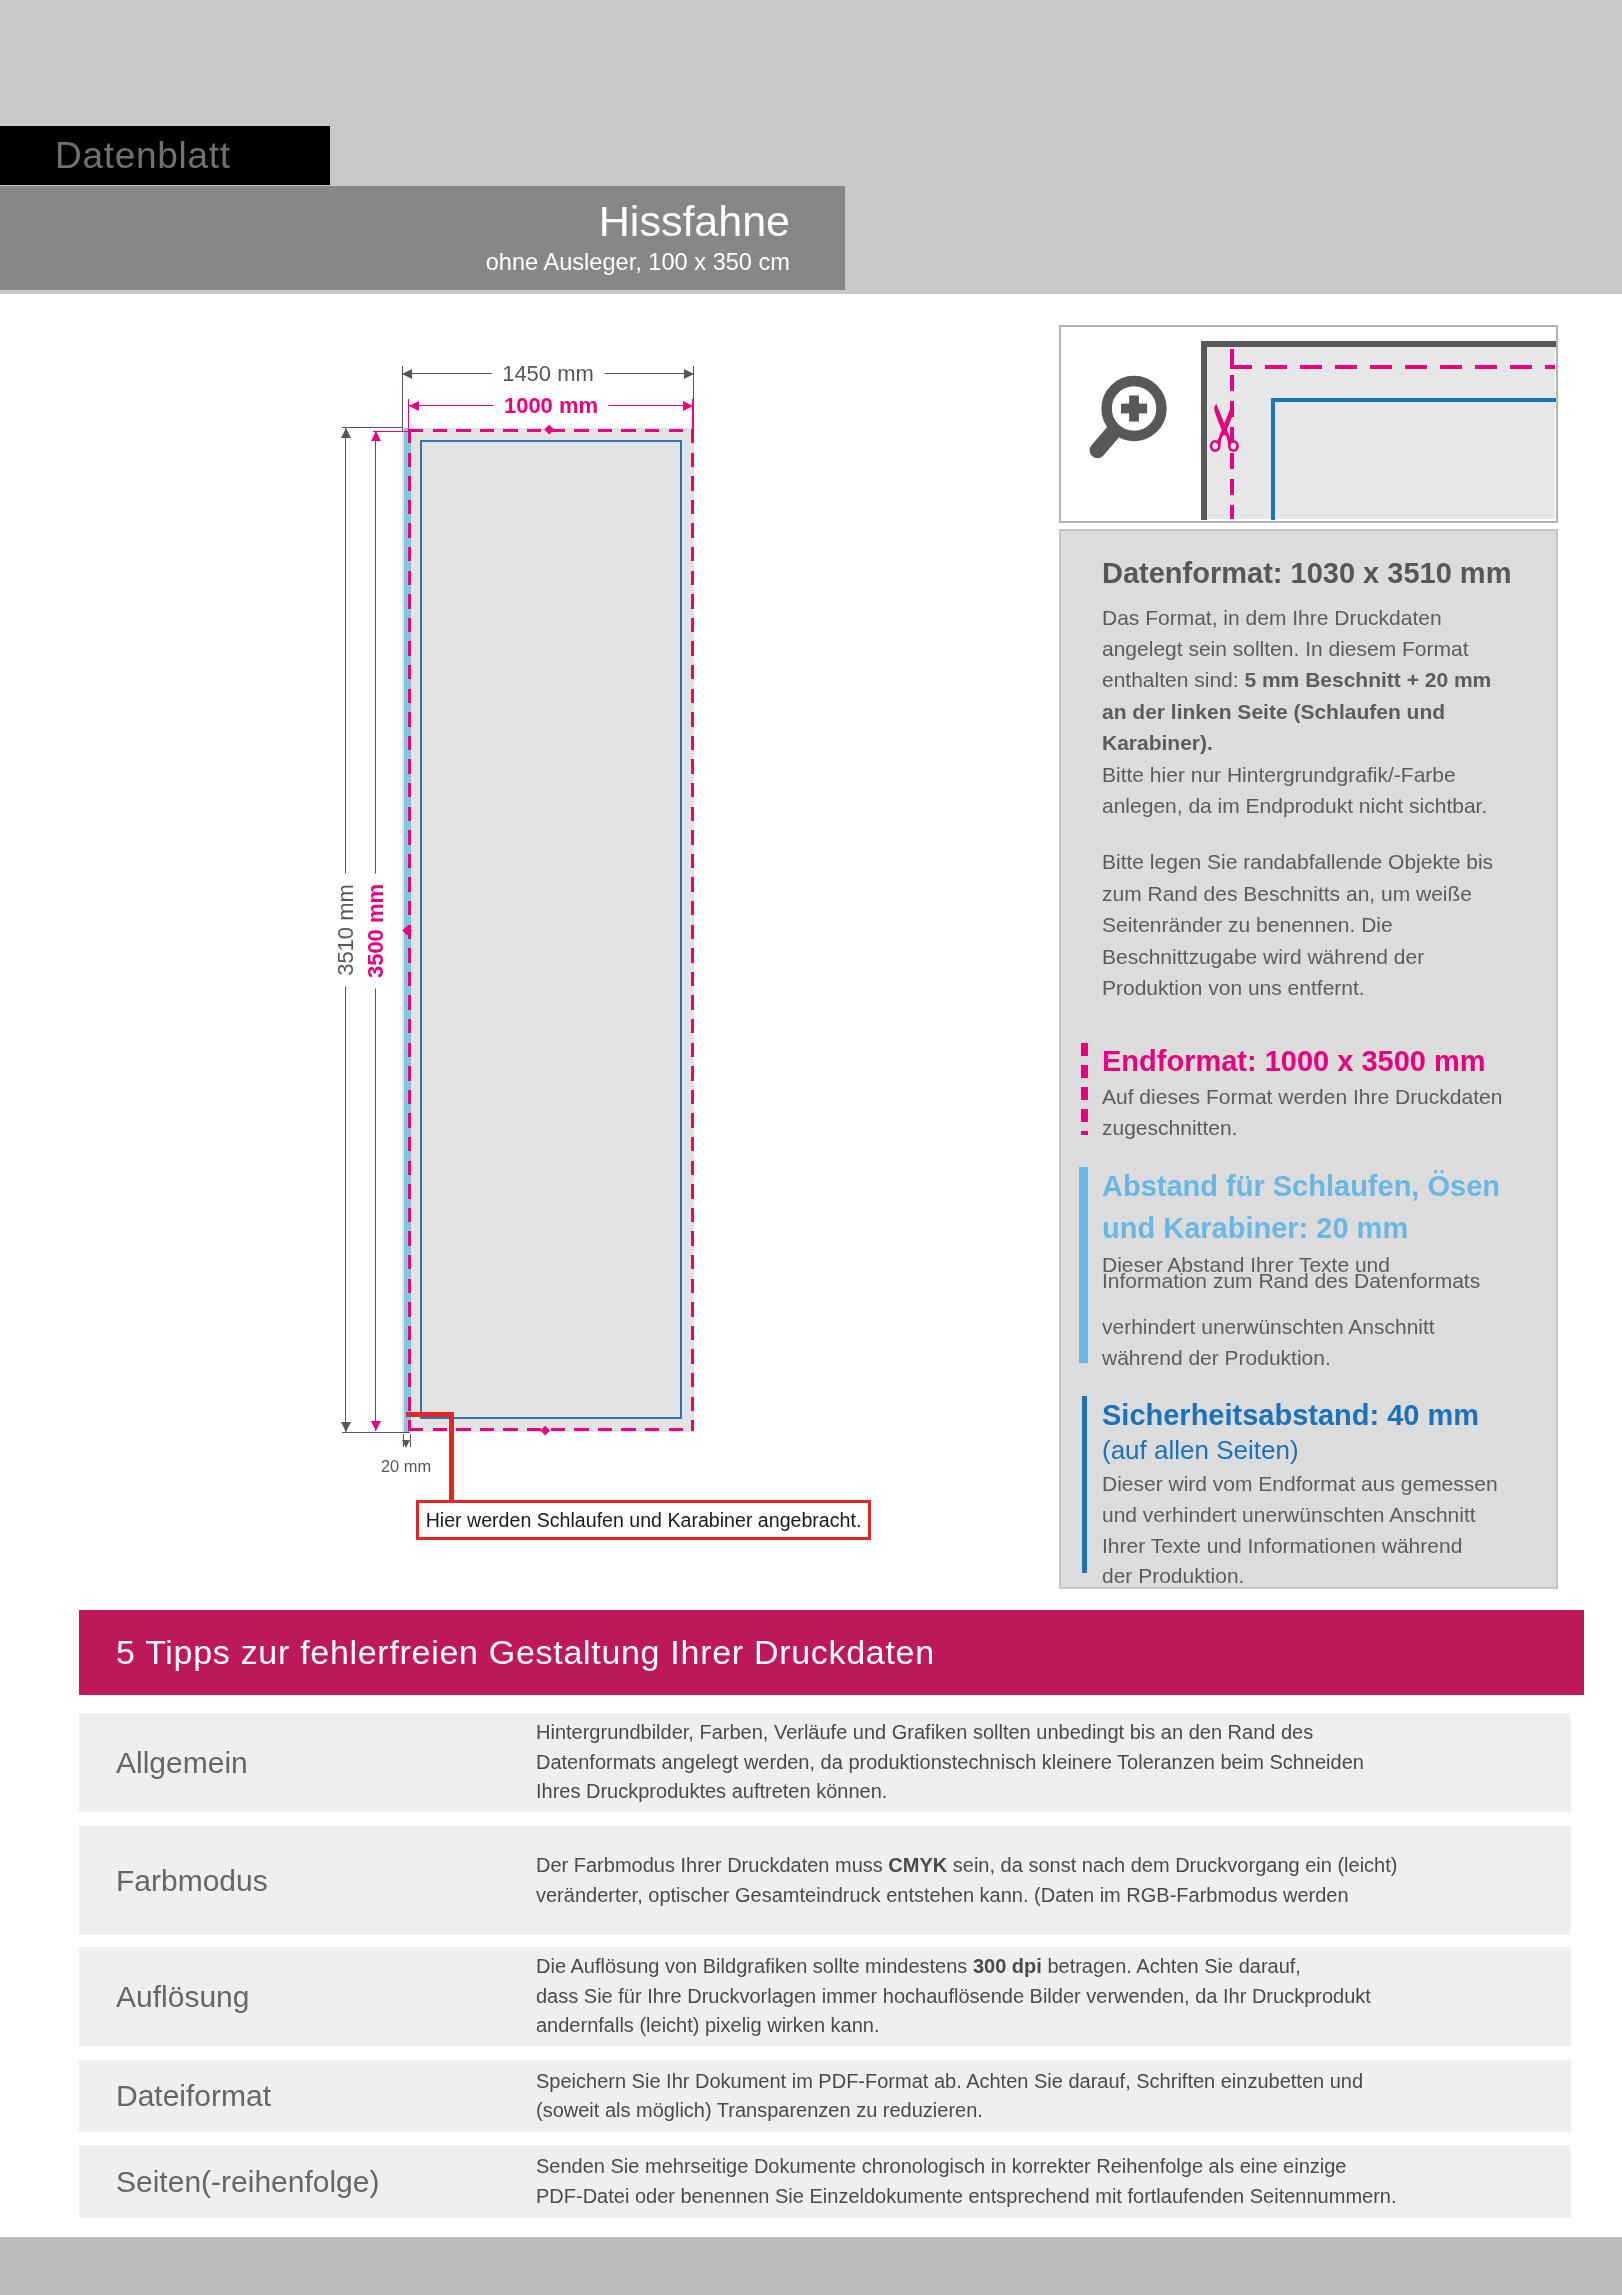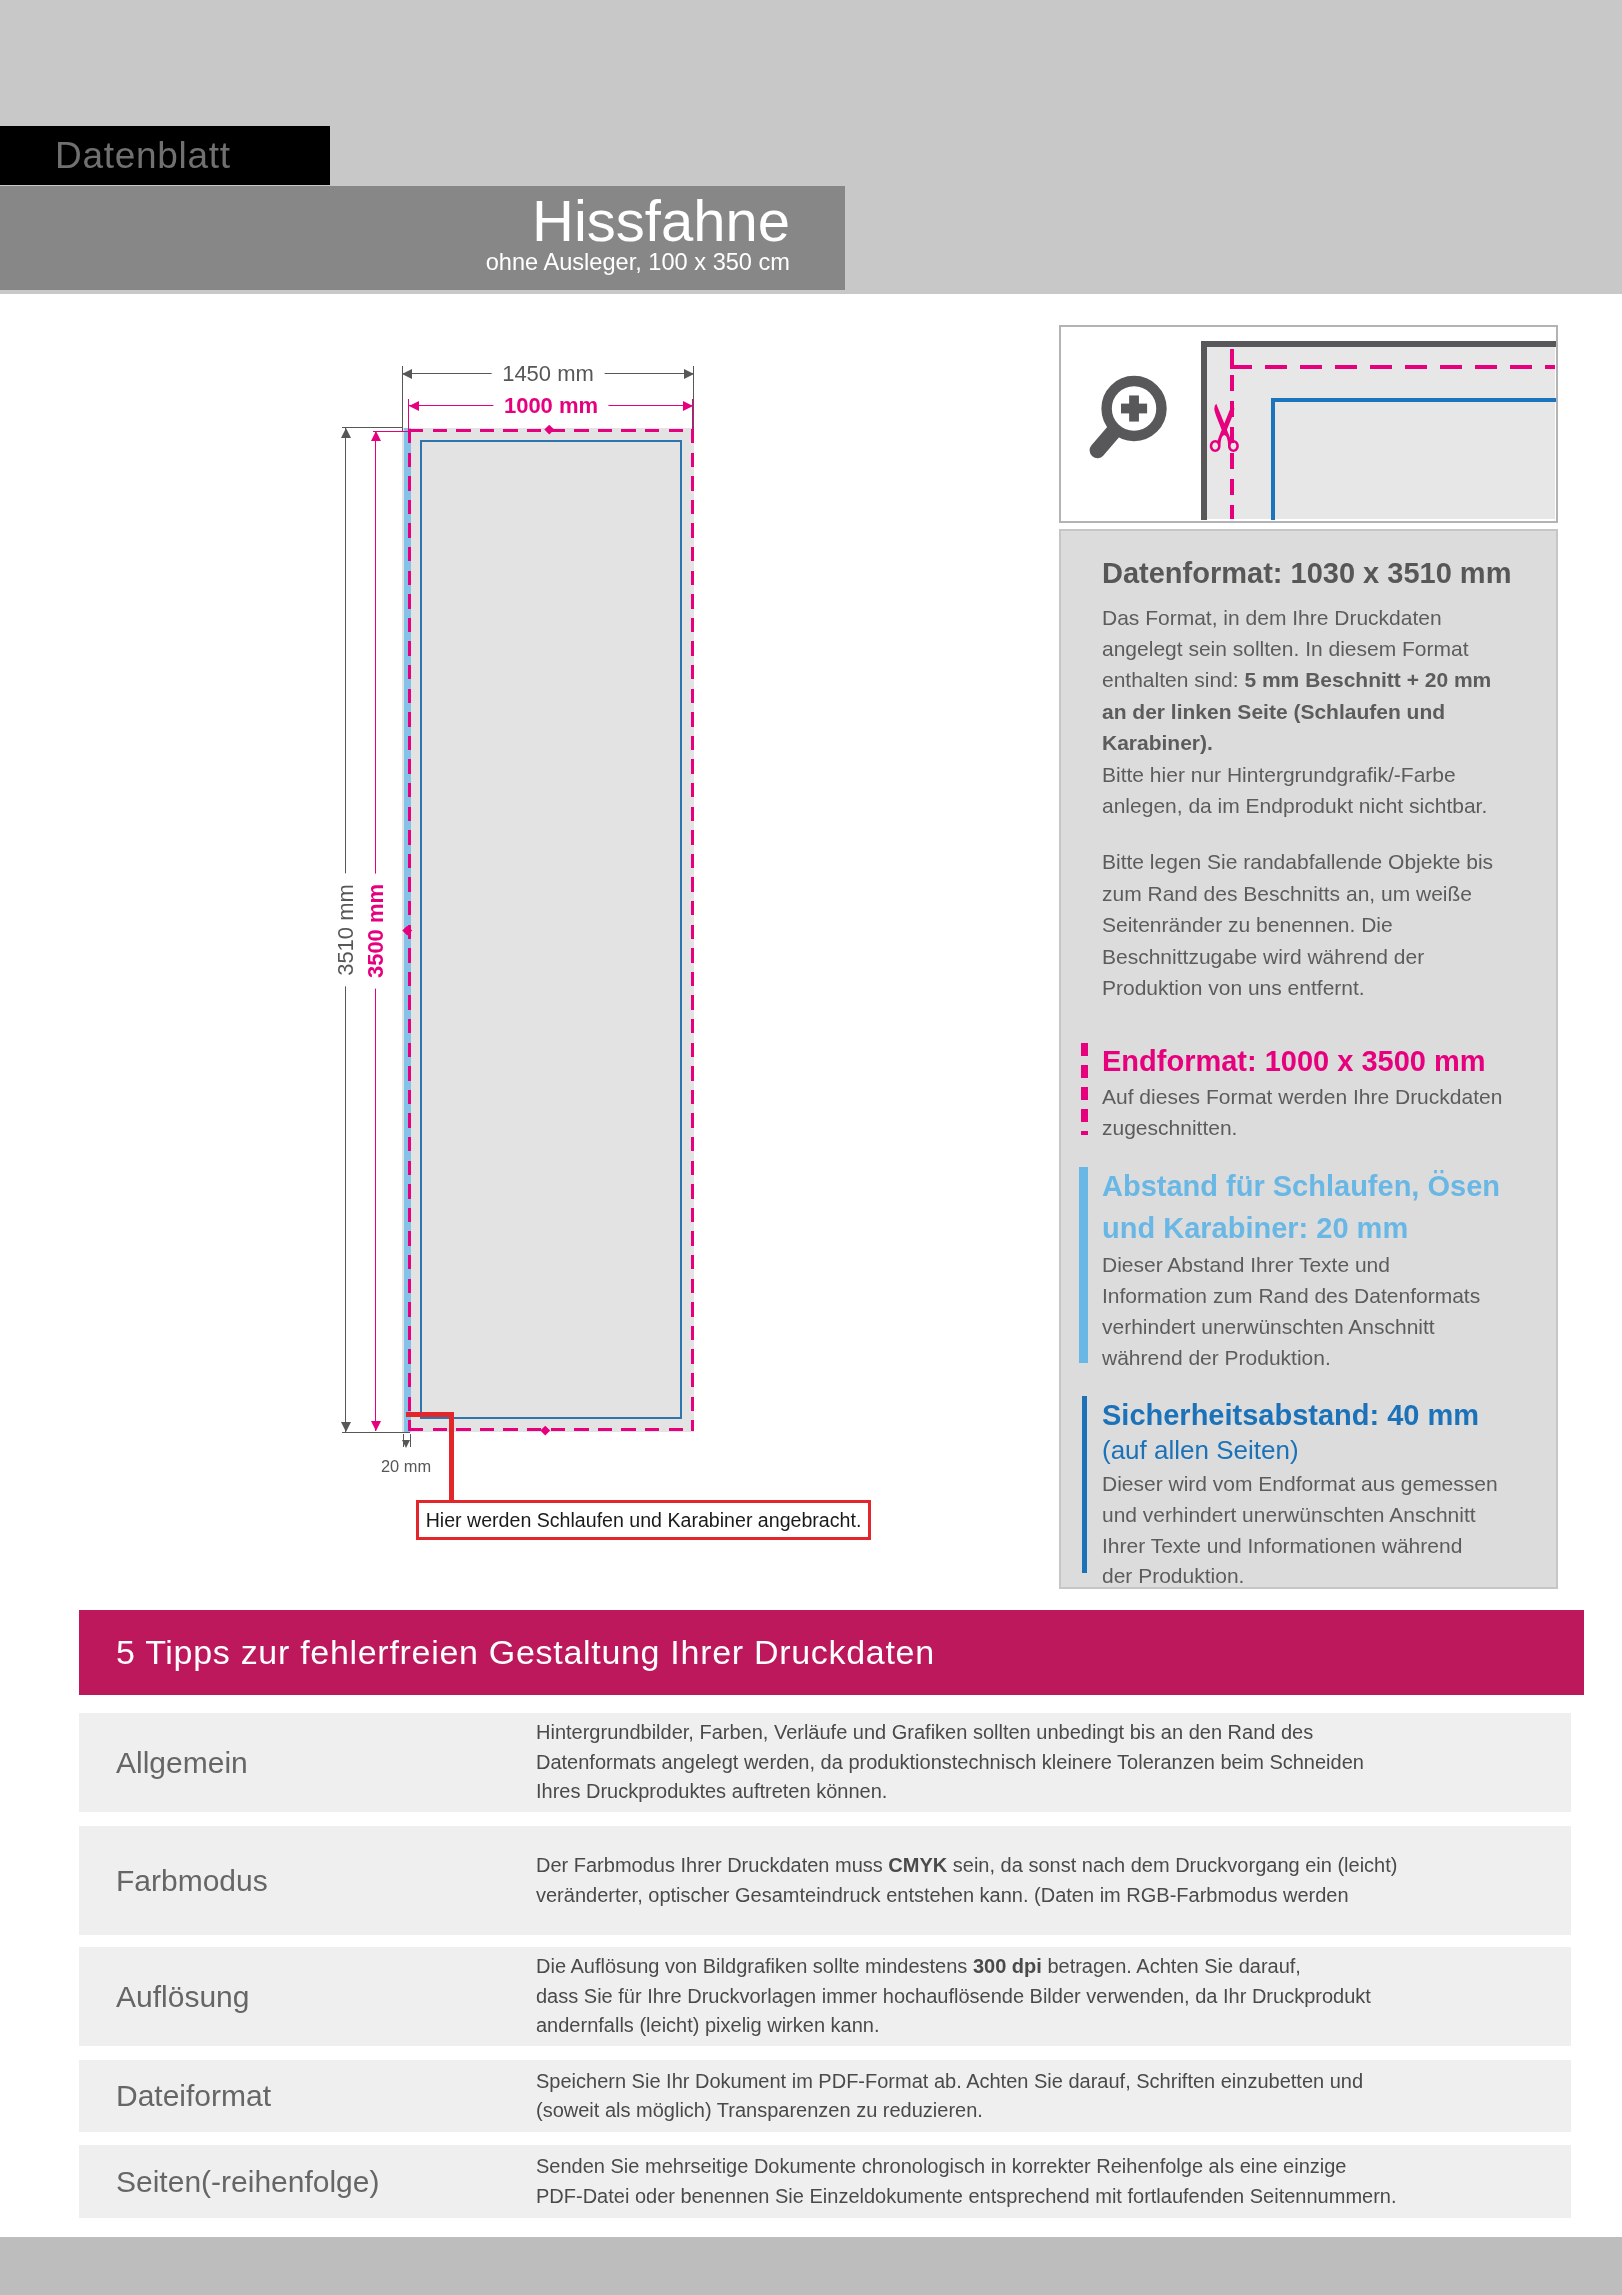--- a/index.html
+++ b/index.html
@@ -8,21 +8,21 @@
   .abs{position:absolute;}
 
   
   .header-bg{left:0;top:0;width:1623px;height:294px;background:#c8c8c8;}
   .doc-label-box{left:0;top:126px;width:330px;height:59px;background:#000000;
                  display:flex;align-items:center;}
   .doc-label{font-size:37px;color:#707070;padding-left:55px;letter-spacing:0.7px;}
   .product-banner{left:0;top:186px;width:845px;height:104px;background:#878787;color:#ffffff;
                   display:flex;flex-direction:column;align-items:flex-end;justify-content:center;
                   padding-right:55px;box-sizing:border-box;}
-  .product-title{font-size:58px;line-height:48px;}
+  .product-title{font-size:43px;line-height:48px;}
   .product-subtitle{font-size:23.6px;line-height:34px;}
 
   
   .flag-outer{left:402px;top:428px;width:292px;height:1004px;background:#e3e3e3;}
   .strap-stripe{left:404px;top:428px;width:6.5px;height:1004px;background:#85c2e9;}
   .endformat-dash-h{height:2.6px;background:repeating-linear-gradient(90deg,#e6007e 0 14.4px,transparent 14.4px 23.6px);}
   .endformat-dash-v{width:2.6px;background:repeating-linear-gradient(180deg,#e6007e 0 14.4px,transparent 14.4px 23.6px);}
   .safety-rect{left:420px;top:440px;width:262px;height:979px;border:2px solid #2f74ad;box-sizing:border-box;}
   .mid-marker{width:6.5px;height:6.5px;background:#e6007e;transform:rotate(45deg);}
 
@@ -197,21 +197,21 @@
 
     <div class="ip-bar-dashed" style="top:512px;height:92px;"></div>
     <div class="ip-title magenta" style="top:514px;">Endformat: 1000 x 3500 mm</div>
     <div class="ip-line" style="top:550px;">Auf dieses Format werden Ihre Druckdaten</div>
     <div class="ip-line" style="top:581px;">zugeschnitten.</div>
 
     <div class="ip-bar-lightblue" style="top:636px;height:196px;"></div>
     <div class="ip-title lightblue" style="top:639px;">Abstand für Schlaufen, Ösen</div>
     <div class="ip-title lightblue" style="top:681px;">und Karabiner: 20 mm</div>
     <div class="ip-line" style="top:718px;height:31px;line-height:31px;">Dieser Abstand Ihrer Texte und</div>
-    <div class="ip-line" style="top:749px;height:31px;line-height:31px;text-align:center;">Information zum Rand des Datenformats</div>
+    <div class="ip-line" style="top:734px;height:31px;line-height:31px;text-align:center;">Information zum Rand des Datenformats</div>
     <div class="ip-line" style="top:780px;height:31px;line-height:31px;">verhindert unerwünschten Anschnitt</div>
     <div class="ip-line" style="top:811px;height:31px;line-height:31px;">während der Produktion.</div>
 
     <div class="ip-bar-blue" style="top:865px;height:177px;"></div>
     <div class="ip-title blue" style="top:868px;">Sicherheitsabstand: 40 mm</div>
     <div class="ip-sub" style="top:904px;">(auf allen Seiten)</div>
     <div class="ip-line" style="top:937px;height:31px;line-height:31px;">Dieser wird vom Endformat aus gemessen</div>
     <div class="ip-line" style="top:968px;height:31px;line-height:31px;">und verhindert unerwünschten Anschnitt</div>
     <div class="ip-line" style="top:999px;height:31px;line-height:31px;">Ihrer Texte und Informationen während</div>
     <div class="ip-line" style="top:1029px;height:31px;line-height:31px;">der Produktion.</div>

